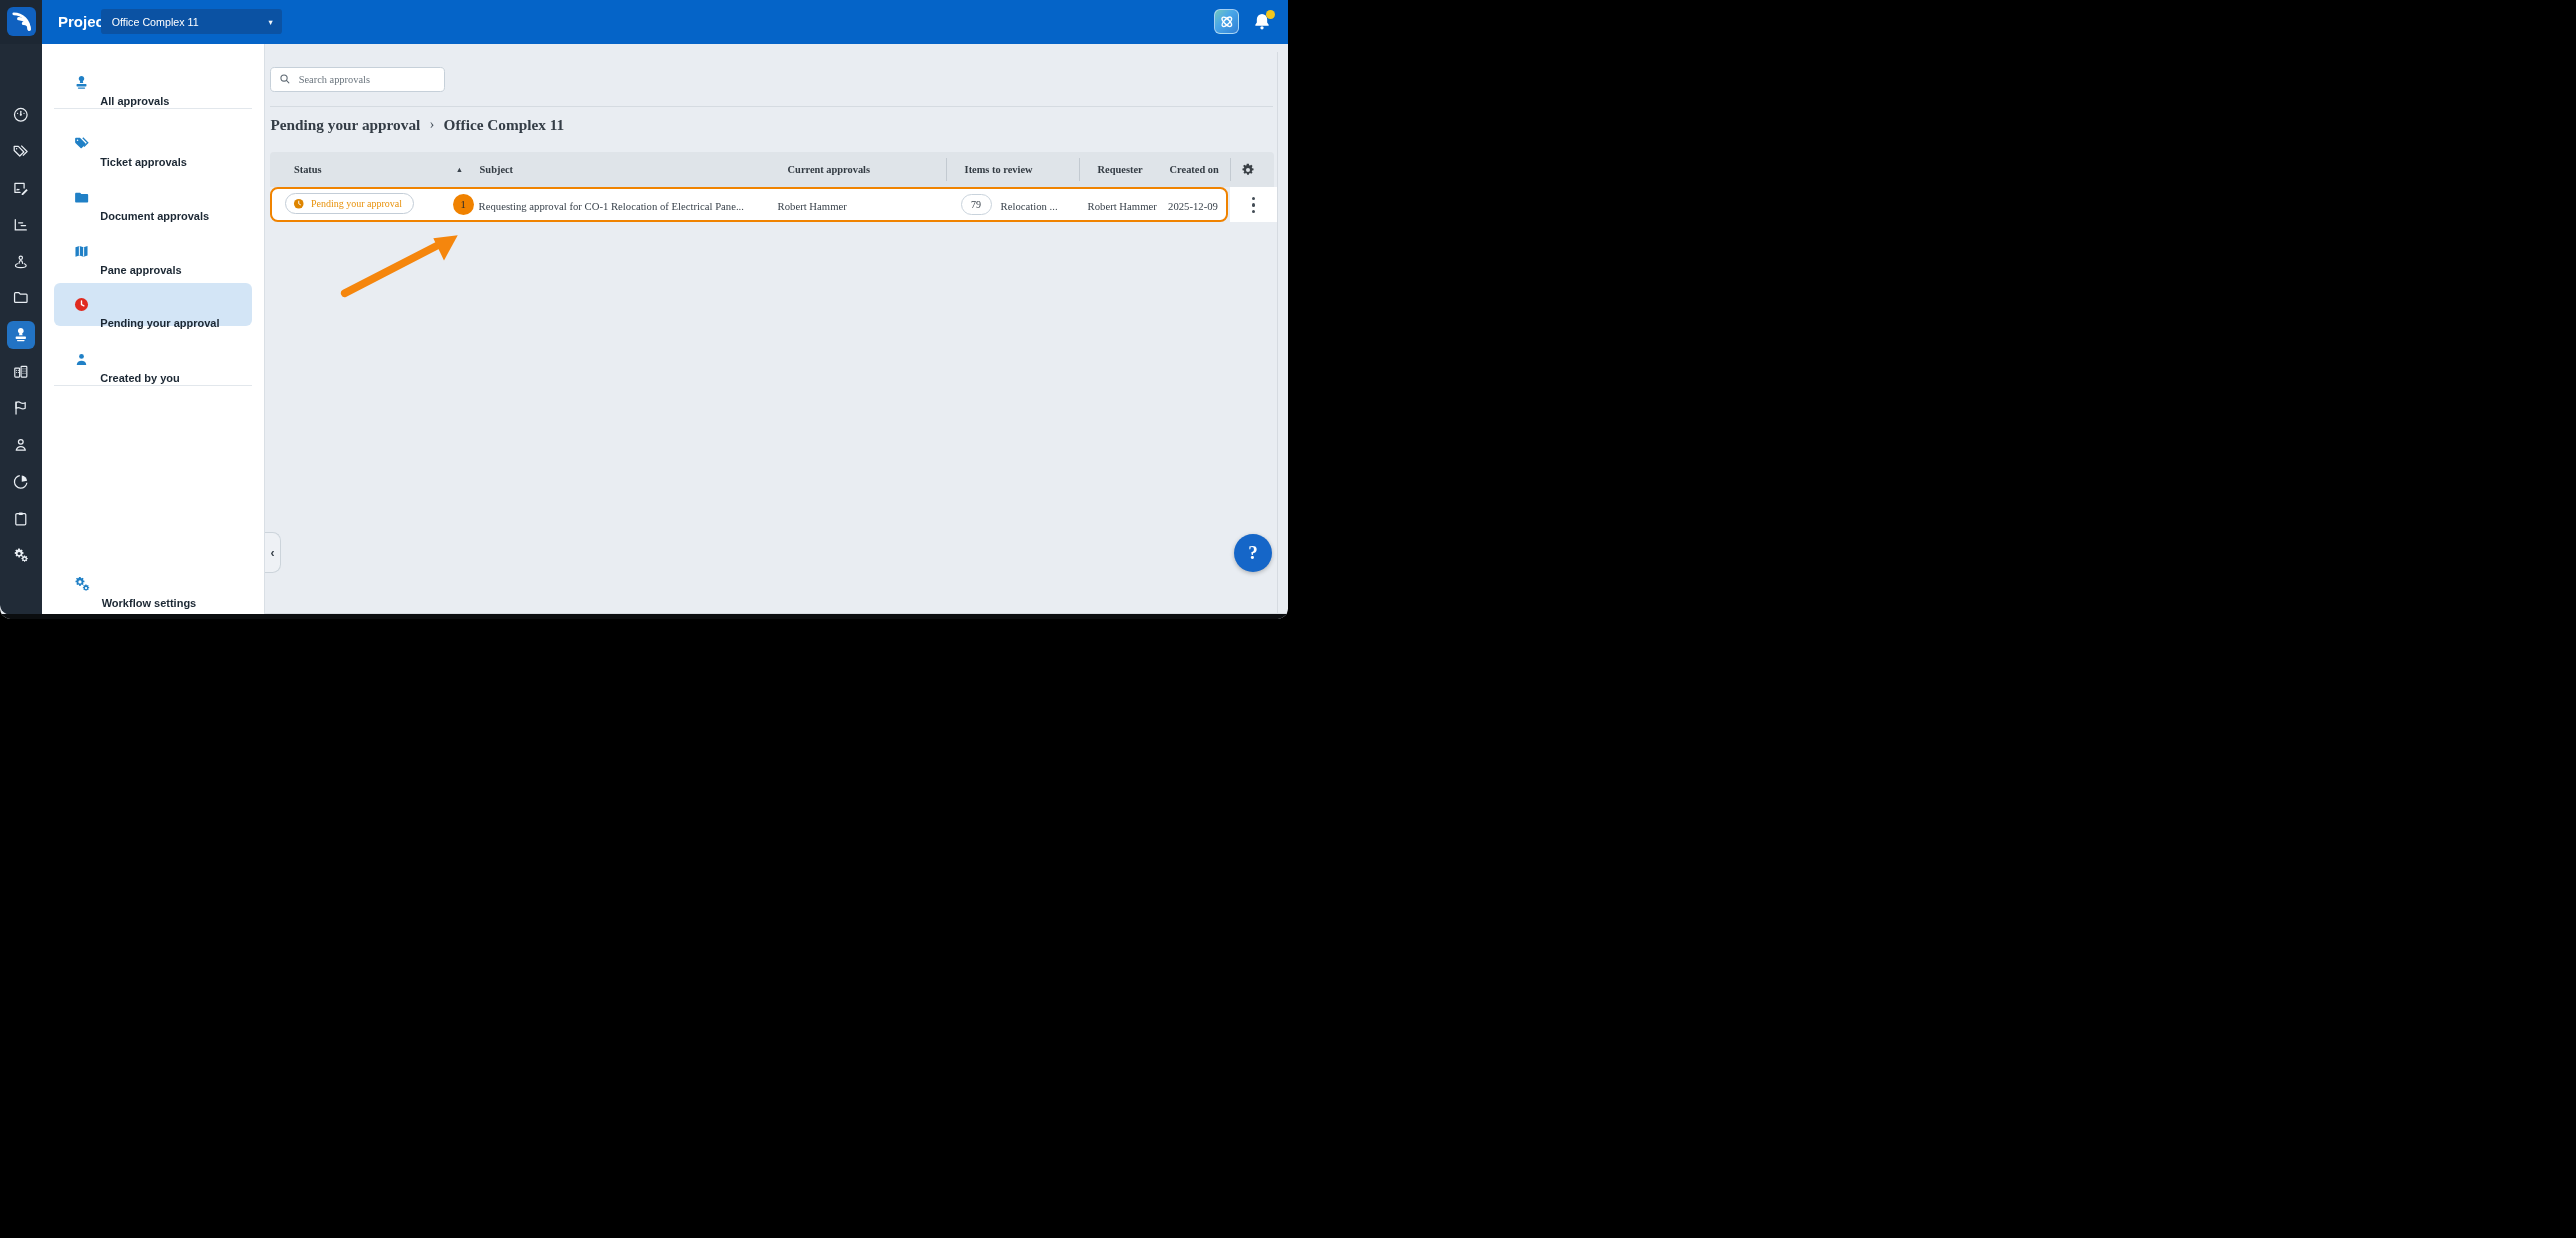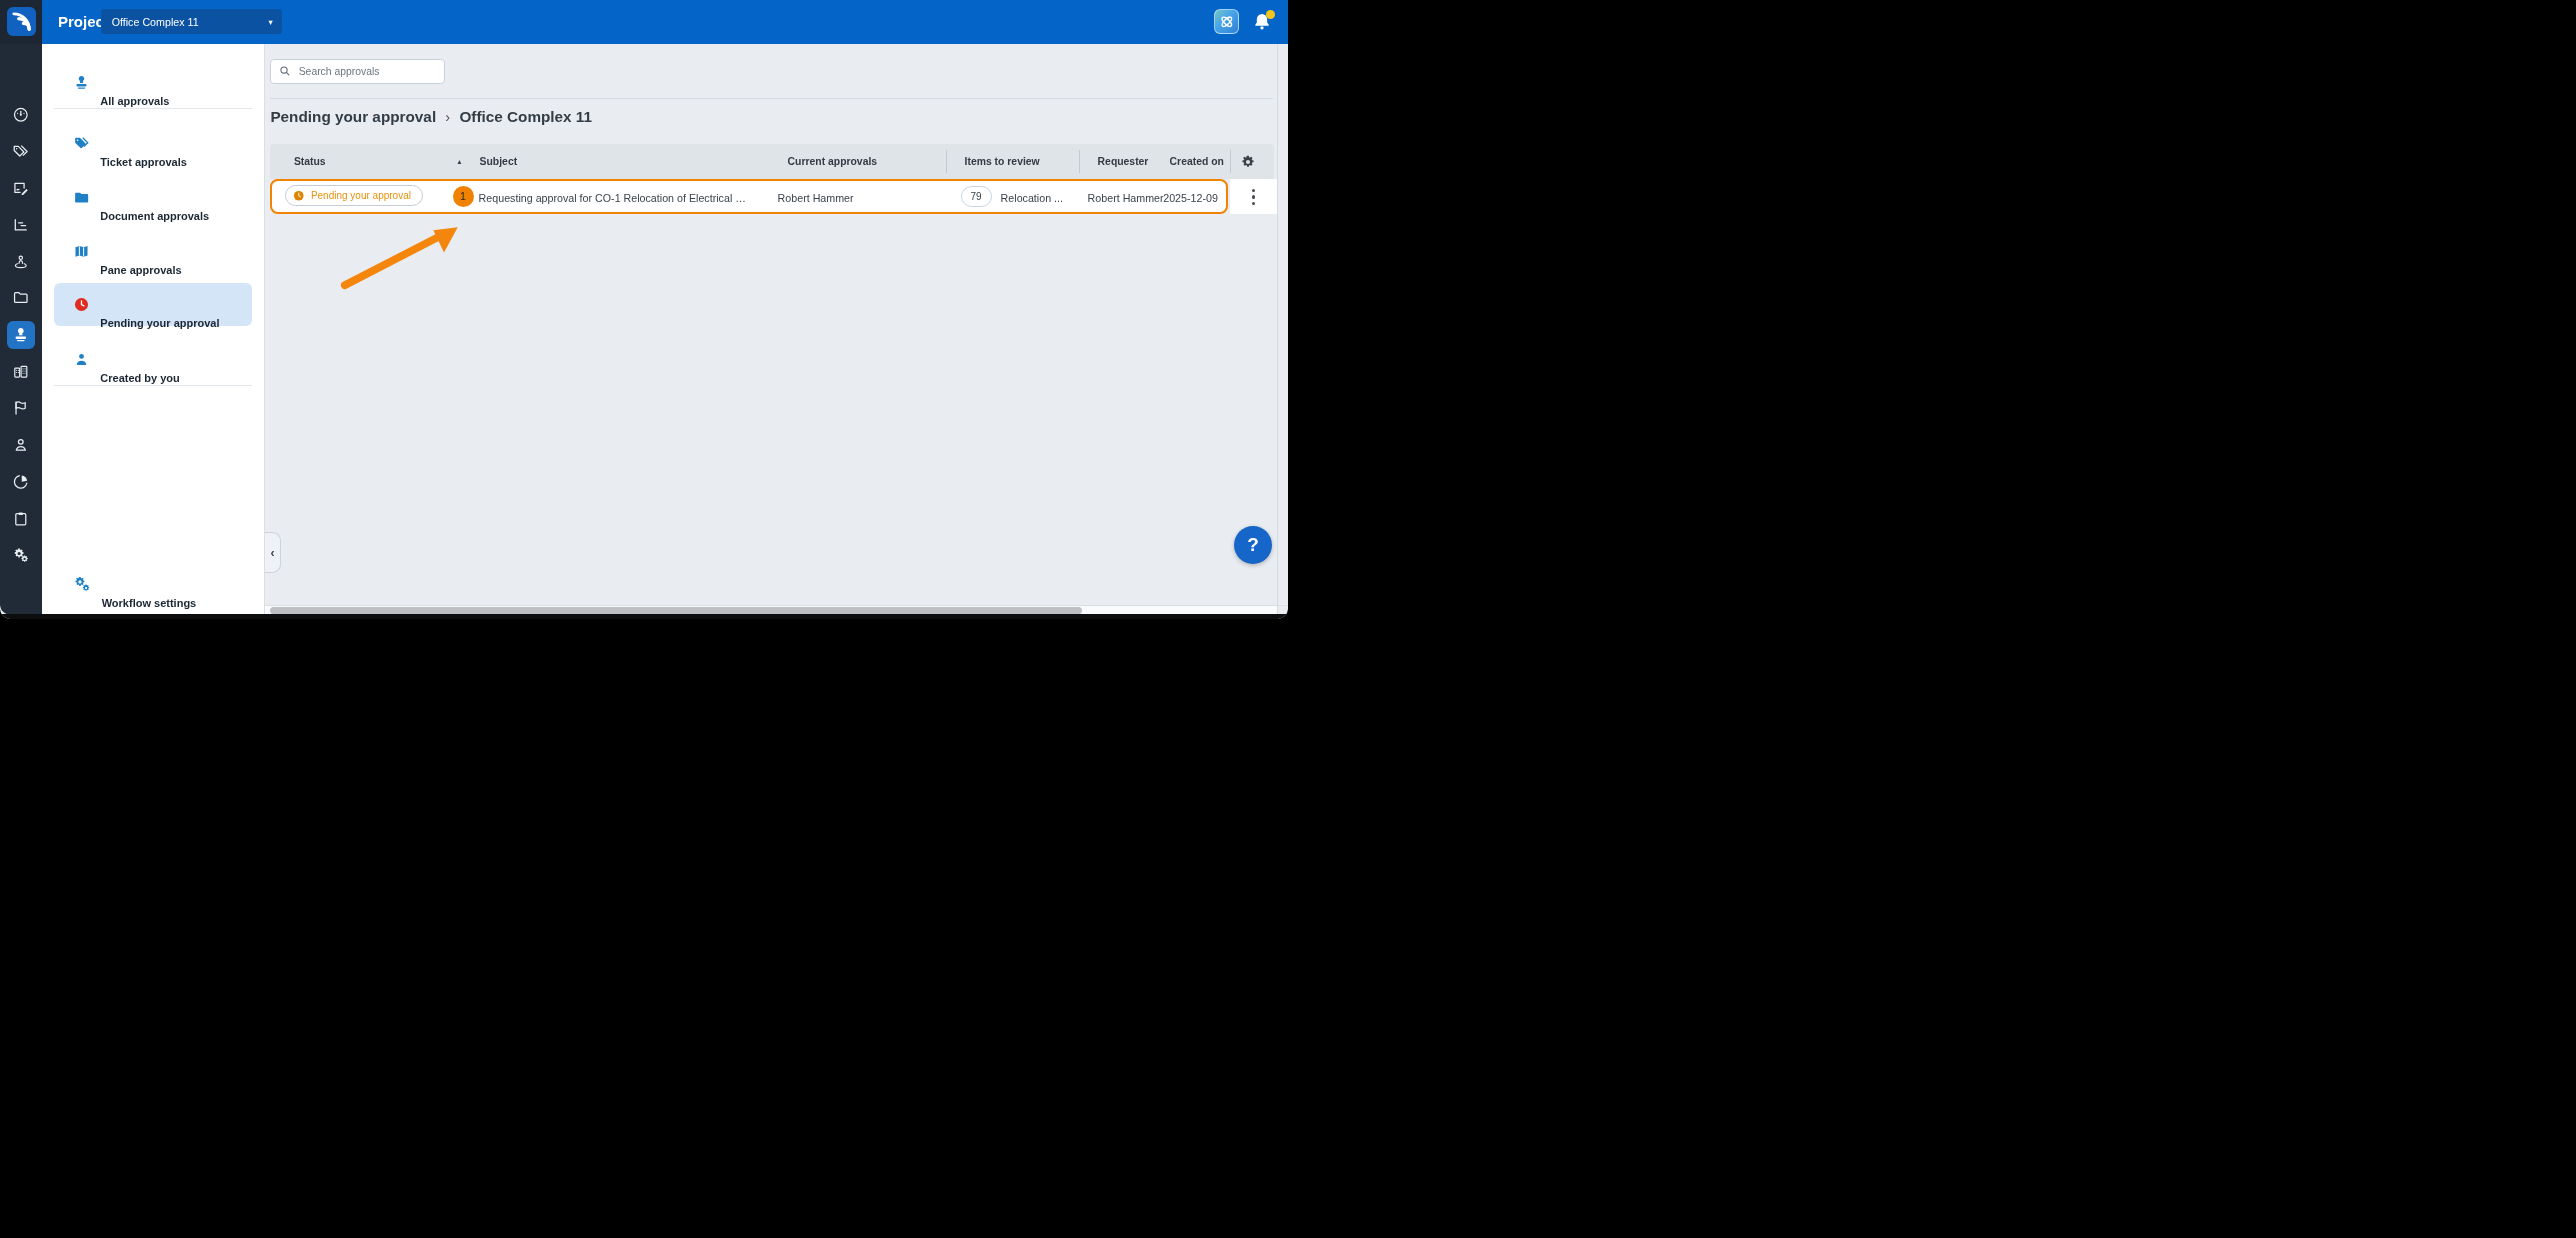--- a/index.html
+++ b/index.html
@@ -23,21 +23,21 @@
   .rail-sel{left:7px;top:277px;width:28px;height:28px;border-radius:6.1px;background:#2273c4;}
   
   .sidebar{left:42px;top:44px;width:223px;height:571px;background:#fff;border-right:0.8px solid #d9dfe5;box-sizing:border-box;}
   .side-item{left:12.3px;width:198px;height:43px;border-radius:6.1px;display:flex;align-items:center;padding-left:19px;box-sizing:border-box;gap:10px;cursor:pointer;}
   .side-item .lbl{font-size:11px;font-weight:700;color:#1b2733;margin-top:36px;}
   .side-item.sel{background:#d3e5f6;}
   .side-div{left:12.3px;width:198px;height:0.8px;background:#e2e7ec;}
   
   .collapse-tab{left:265px;top:532px;width:16px;height:41px;background:#eef1f5;border:0.8px solid #ccd4db;border-left:none;border-radius:0 8.4px 8.4px 0;box-sizing:border-box;display:flex;align-items:center;justify-content:center;color:#39424b;font-size:12.3px;font-weight:700;cursor:pointer;z-index:5;}
   
-  .main{left:265px;top:44px;width:925px;height:571px;}
+  .main{left:265px;top:52px;width:925px;height:571px;font-family:Liberation Serif, serif;}
   .search{left:5.4px;top:14.6px;width:175px;height:25px;background:#fff;border:0.8px solid #c6d0d9;border-radius:4.6px;box-sizing:border-box;display:flex;align-items:center;padding:0 7.7px;gap:6.1px;}
   .search input{border:none;outline:none;flex:1;font-size:10.4px;font-family:inherit;color:#333;background:transparent;}
   .search input::placeholder{color:#6c767f;}
   .top-div{left:5.4px;top:54px;width:1003px;height:0.8px;background:#d5dbe1;}
   .crumb{left:5.4px;top:61px;height:23px;display:flex;align-items:center;gap:9.2px;font-size:15.3px;font-weight:700;color:#343d46;}
   .crumb .sep{font-weight:400;color:#4a545e;font-size:14.6px;}
   .right-border{left:1012px;top:0;width:0.8px;height:571px;background:#d6dbe1;}
   
   .thead{left:4.6px;top:100px;width:1004px;height:35px;background:#dfe4e9;border-radius:3.8px 3.8px 0 0;}
   .th{position:absolute;top:0;height:35px;line-height:35px;font-size:10.4px;font-weight:700;color:#333b43;cursor:pointer;white-space:nowrap;margin-left:9px;}

